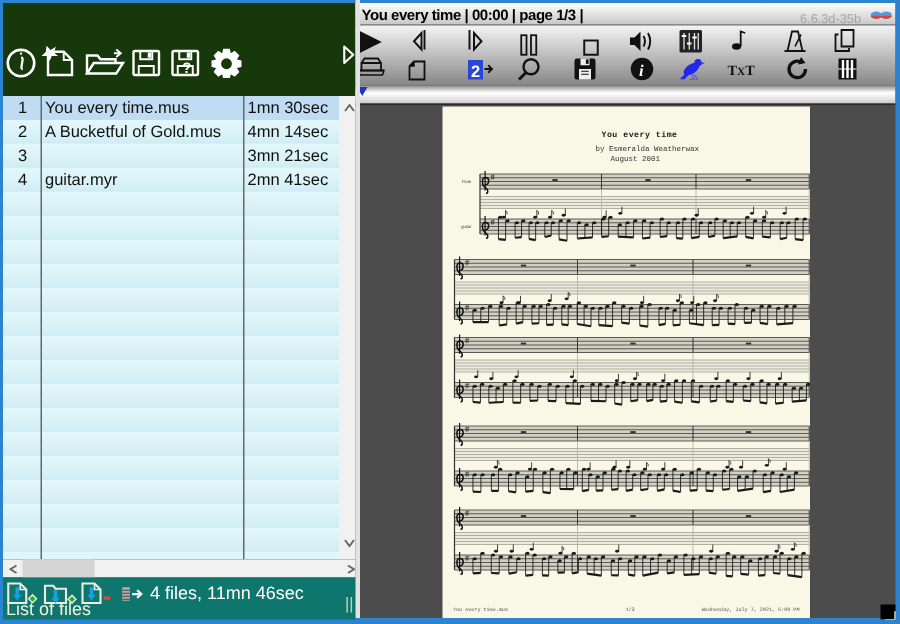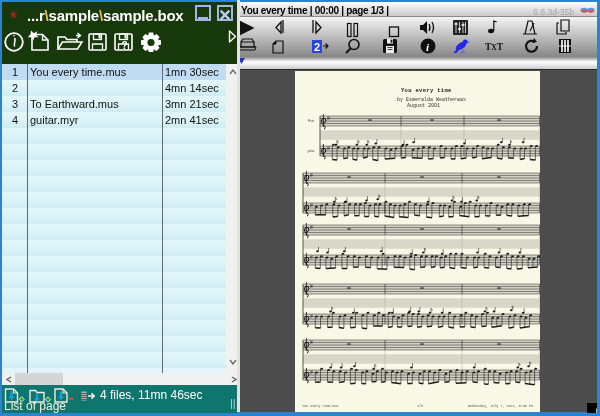--- a/index.html
+++ b/index.html
@@ -24,32 +24,20 @@
 #rtitle{left:0;top:0;width:360px;height:17px;background:linear-gradient(#ffffff,#c9c9c9);border-top:2px solid #1d2f66;border-bottom:1px solid #8a8a8a}
 #rtitle .t{position:absolute;left:4px;top:3px;font-size:10px;font-weight:bold;color:#000;letter-spacing:-0.3px;white-space:nowrap}
 #rtitle .v{position:absolute;right:23px;top:4.5px;font-size:8.5px;color:#a5a5a5}
 #rtool{left:0;top:17px;width:360px;height:40px;background:linear-gradient(#f4f4f4,#868686)}
 #rstrip{left:0;top:57px;width:360px;height:13px;background:linear-gradient(#8a8a8a,#ffffff 40%,#e8e8e8 70%,#c9c9c9);border-bottom:1px solid #2a2a2a}
 #page{left:58px;top:71px;width:245px;height:341px;background:#f9f7e6}
 #grip{left:350px;top:403px;width:13px;height:10px;background:#000}
 </style></head><body>
 
 <div id="lp" class="abs">
-  <div id="ltitle" class="abs">
-    <svg class="abs" style="left:7px;top:8px" width="9" height="9" viewBox="0 0 16 16">
-        <path d="M8 0.5 L10 5.6 L15.5 5.8 L11.2 9.2 L12.8 14.6 L8 11.4 L3.2 14.6 L4.8 9.2 L0.5 5.8 L6 5.6 Z" fill="#a81f25"></path>
-      </svg>
-    <span class="txt">...r<span style="color:#edb968">\</span>sample<span style="color:#edb968">\</span>sample.box</span>
-    <div class="wbtn" style="left:193px">
-        <div style="position:absolute;left:1px;right:1px;bottom:0;height:2px;background:#aab2e2"></div>
-      </div>
-    <div class="wbtn" style="left:215px"><svg width="12" height="12" viewBox="0 0 11 11">
-          <path d="M1.5 1.5 L9.5 9.5 M9.5 1.5 L1.5 9.5" stroke="#c2c9f0" stroke-width="2.2"></path>
-        </svg></div>
-  </div>
 
   <svg class="abs" style="left:0;top:28px" width="235" height="22" viewBox="0 0 235 22">
       <circle cx="12" cy="12" r="8.8" stroke="#fff" stroke-width="1.8" fill="none"></circle>
       <path d="M12 8.4 q 1.3 0 1.05 1.5 l -0.7 4.6 q -0.25 1.5 0.85 1.5 M11.4 5.8 l 1.2 0" stroke="#fff" stroke-width="1.5" fill="none"></path>
       <path d="M30 4.5 L40.5 4.5 L46 10 L46 20 L30 20 Z" stroke="#fff" stroke-width="1.6" fill="none"></path>
       <path d="M40.5 4.5 L40.5 10 L46 10" stroke="#fff" stroke-width="1.3" fill="none"></path>
       <path d="M29 0.5 l 2.8 2.8 l 3.5 -2.1 l -1.4 3.8 l 2.8 2.3 l -4.2 0 l -1.4 3.5 l -1.2 -3.5 l -4.2 0 l 2.8 -2.7 Z" fill="#fff"></path>
       <path d="M56 19 L56 7 L63 7 L65 9.5 L75 9.5 L75 12" stroke="#fff" stroke-width="1.6" fill="none"></path>
       <path d="M56 19 L60.5 12 L80 12 L75.5 19 Z" stroke="#fff" stroke-width="1.6" fill="none"></path>
       <path d="M74 5.5 l 4.5 0 m -3 -2.5 l 3 2.5 l -3 2.5" stroke="#fff" stroke-width="1.3" fill="none"></path>
@@ -69,25 +57,25 @@
 
 
   <div id="list" class="abs">
     <div class="row" style="top:0;background:#c0dcf2">
         <span class="num">1</span>
         <span class="fn">You every time.mus</span>
         <span class="dur">1mn 30sec</span>
       </div>
     <div class="row" style="top:16px">
         <span class="num">2</span>
+        <span class="fn">A Bucketful of Gold.mus</span>
         <span class="dur">4mn 14sec</span>
       </div>
     <div class="row" style="top:32px">
         <span class="num">3</span>
-        <span class="fn">To Earthward.mus</span>
         <span class="dur">3mn 21sec</span>
       </div>
     <div class="row" style="top:48px">
         <span class="num">4</span>
         <span class="fn">guitar.myr</span>
         <span class="dur">2mn 41sec</span>
       </div>
     <div class="vline" style="left:25px;height:309px"></div>
     <div class="vline" style="left:160px;height:309px"></div>
   </div>
@@ -125,21 +113,21 @@
         <path d="M53 3 L61 3 L65 7 L65 16 L53 16 Z" stroke="#ecece4" stroke-width="1.4" fill="none"></path>
         <path d="M61 3 L61 7 L65 7" stroke="#ecece4" stroke-width="1.1" fill="none"></path>
         <path d="M 59 5.5 L 59 11.0" stroke="#18a0e0" stroke-width="2.4"></path>
         <path d="M 56.2 10.5 L 61.8 10.5 L 59 14.3 Z" fill="#18a0e0"></path>
         <rect x="67" y="11.6" width="4.6" height="2.2" fill="#e04444"></rect>
         <rect x="79.5" y="5.5" width="5" height="9" fill="#b0b0b0"></rect>
         <path d="M79.5 7.5 l5 0 M79.5 9.5 l5 0 M79.5 11.5 l5 0 M79.5 13.5 l5 0" stroke="#4a4a4a" stroke-width="0.8"></path>
         <path d="M86 10 l6 0 m-2.6 -2.6 l2.8 2.6 l-2.8 2.6" stroke="#f0f0f0" stroke-width="1.5" fill="none"></path>
       </svg>
     <span class="abs" style="left:98px;top:3px;font-size:12px">4 files, 11mn 46sec</span>
-    <span class="abs" style="left:2px;top:14px;font-size:12px;color:#f4f0dc">List of page</span>
+    <span class="abs" style="left:2px;top:14px;font-size:12px;color:#f4f0dc">List of files</span>
     <span class="abs" style="left:228px;top:12px;font-size:11px;color:#ccc">||</span>
   </div>
 </div>
 
 <div id="rp" class="abs">
   <div class="abs" style="left:0;top:0;width:3px;height:412px;background:#e2e2e2;z-index:5"></div>
   <div id="rtitle" class="abs">
     <span class="t">You every time | 00:00 | page 1/3 |</span>
     <span class="v">6.6.3d-35b</span>
     <svg class="abs" style="left:343px;top:2px" width="15" height="13" viewBox="0 0 26 13">

